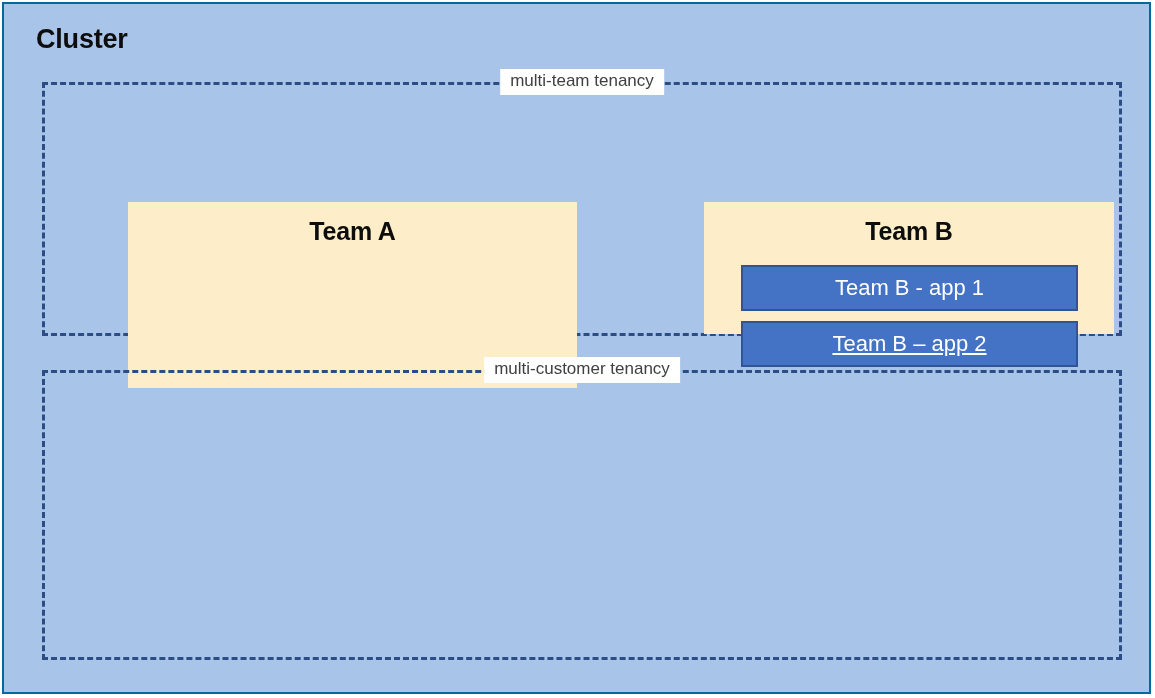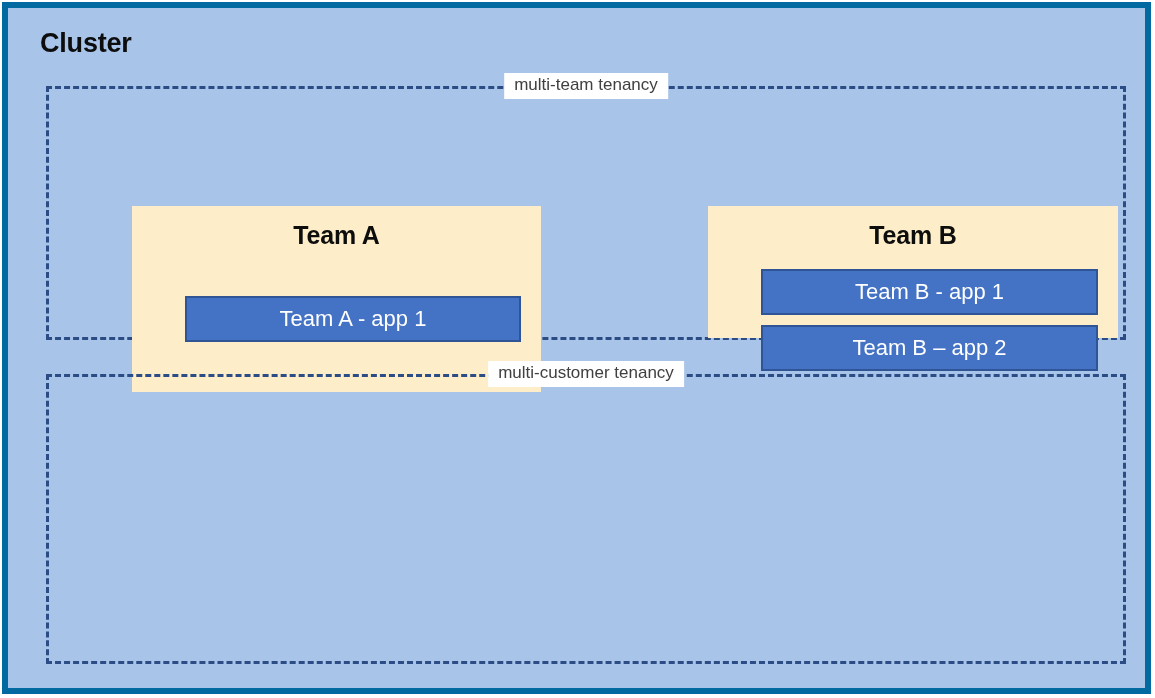--- a/index.html
+++ b/index.html
@@ -22,21 +22,21 @@
 
   
   .cluster-frame {
     position: absolute;
     left: 2px;
     top: 2px;
     width: 1149px;
     height: 692px;
     box-sizing: border-box;
     background: #a8c4e8;
-    border: 6px solid #0369a1;
+    border: 2px solid #0369a1;
   }
 
   .cluster-title {
     position: absolute;
     left: 32px;
     top: 20px;
     font-size: 27px;
     font-weight: bold;
     color: #0d0d0d;
     letter-spacing: -0.2px;
@@ -79,21 +79,21 @@
 
   
   .team-panel {
     position: absolute;
     box-sizing: border-box;
     background: #fdeec9;
   }
   .team-a-panel {
     left: 83px;
     top: 117px;
-    width: 409px;
+    width: 449px;
     height: 186px;
   }
   .team-b-panel {
     left: 659px;
     top: 117px;
     width: 410px;
     height: 132px;
   }
 
   .team-title {
@@ -116,46 +116,44 @@
     box-sizing: border-box;
     background: #4472c4;
     border: 2px solid #2f5597;
     color: #ffffff;
     display: flex;
     align-items: center;
     justify-content: center;
     font-size: 22px;
     line-height: 1;
     white-space: nowrap;
-    margin-left: 16px;
   }
 
   
   .app-a1 { left: 37px; top: 90px; width: 336px; height: 46px; }
 
   
   .app-b1 { left: 37px; top: 63px; width: 337px; height: 46px; }
-  .app-b2 { left: 37px; top: 119px; width: 337px; height: 46px; }
+  .app-b2 { left: 37px; top: 119px; width: 337px; height: 46px; text-decoration: underline; }
 </style>
 </head>
 <body>
 
 <div class="canvas">
 
   <div class="cluster-frame">
 
     <div class="cluster-title">Cluster</div>
 
     <div class="tenancy tenancy-multi-team">
 
       <div class="tenancy-label">multi-team tenancy</div>
 
       <div class="team-panel team-a-panel">
         <div class="team-title">Team A</div>
-        <div class="app-box app-a1">Team A - app 1</div>
       </div>
 
       <div class="team-panel team-b-panel">
         <div class="team-title">Team B</div>
         <div class="app-box app-b1">Team B - app 1</div>
         <div class="app-box app-b2">Team B – app 2</div>
       </div>
 
     </div>
 

